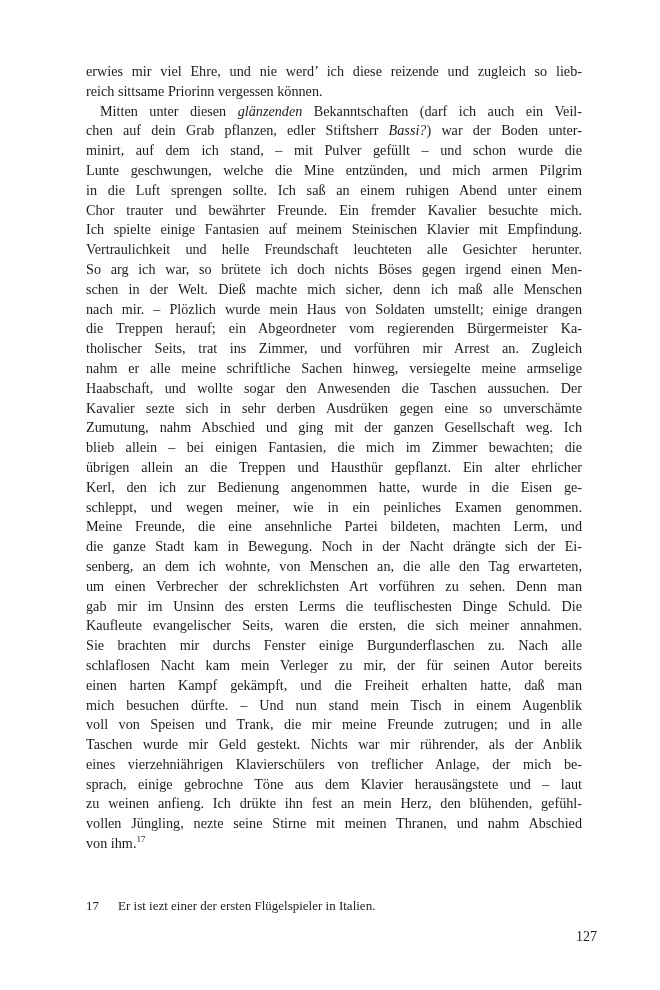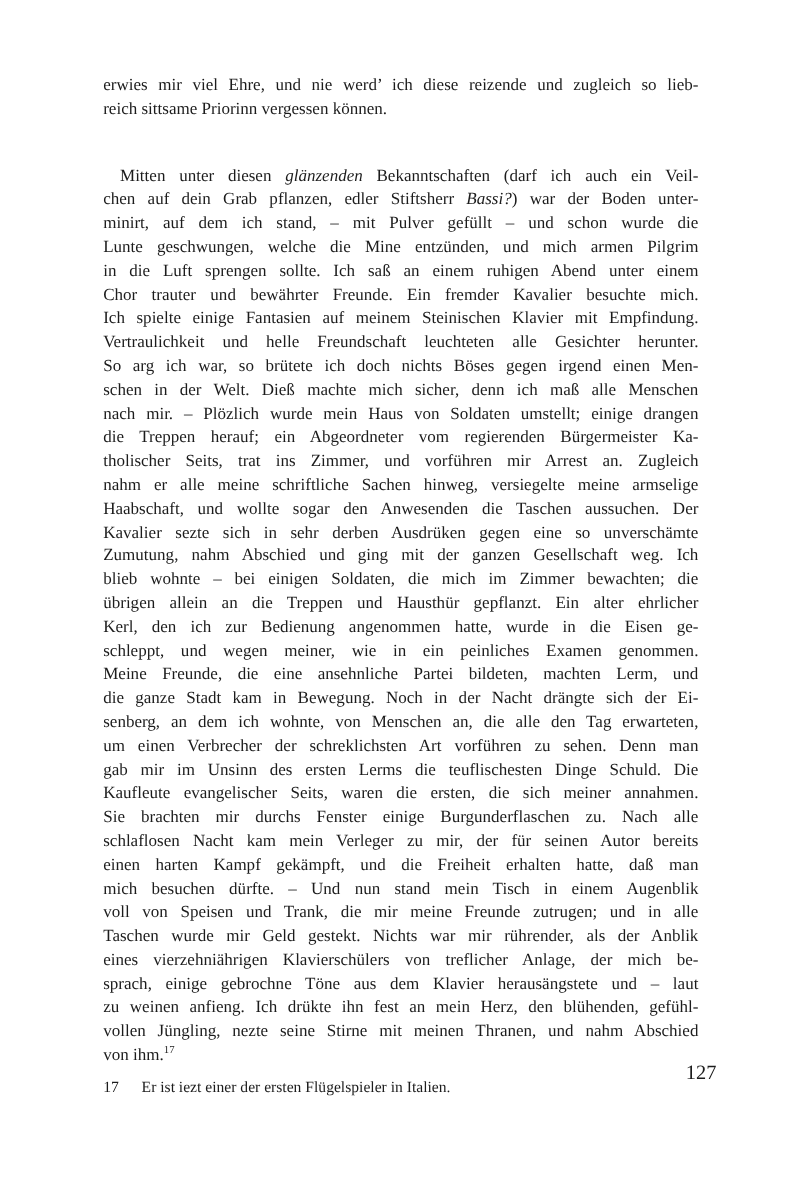--- a/index.html
+++ b/index.html
@@ -26,21 +26,20 @@
   }
   .line {
     text-align: justify;
     text-align-last: justify;
   }
   .line.para-end {
     text-align-last: left;
   }
   .line.indent {
     text-indent: 14px;
-    margin-top: 36px;
   }
   .line i {
     font-style: italic;
   }
   .line sup {
     font-size: 9px;
     line-height: 0;
     vertical-align: super;
   }
   .footnote {
@@ -51,22 +50,22 @@
     font-size: 13px;
     line-height: 16px;
   }
   .footnote .fn-num {
     display: inline-block;
     width: 32px;
   }
   .page-number {
     position: absolute;
     right: 63px;
-    top: 884px;
-    font-size: 17px;
+    top: 929px;
+    font-size: 14px;
   }
 </style>
 </head>
 <body>
 
 <div class="page">
 
   <div class="text-block">
       <div class="line"><span>erwies mir viel Ehre, und nie werd’ ich diese reizende und zugleich so lieb-</span></div>
       <div class="line para-end"><span>reich sittsame Priorinn vergessen können.</span></div>
@@ -80,21 +79,21 @@
       <div class="line"><span>Vertraulichkeit und helle Freundschaft leuchteten alle Gesichter herunter.</span></div>
       <div class="line"><span>So arg ich war, so brütete ich doch nichts Böses gegen irgend einen Men-</span></div>
       <div class="line"><span>schen in der Welt. Dieß machte mich sicher, denn ich maß alle Menschen</span></div>
       <div class="line"><span>nach mir. – Plözlich wurde mein Haus von Soldaten umstellt; einige drangen</span></div>
       <div class="line"><span>die Treppen herauf; ein Abgeordneter vom regierenden Bürgermeister Ka-</span></div>
       <div class="line"><span>tholischer Seits, trat ins Zimmer, und vorführen mir Arrest an. Zugleich</span></div>
       <div class="line"><span>nahm er alle meine schriftliche Sachen hinweg, versiegelte meine armselige</span></div>
       <div class="line"><span>Haabschaft, und wollte sogar den Anwesenden die Taschen aussuchen. Der</span></div>
       <div class="line"><span>Kavalier sezte sich in sehr derben Ausdrüken gegen eine so unverschämte</span></div>
       <div class="line"><span>Zumutung, nahm Abschied und ging mit der ganzen Gesellschaft weg. Ich</span></div>
-      <div class="line"><span>blieb wohnte – bei einigen Soldaten, die mich im Zimmer bewachten; die</span></div>
+      <div class="line"><span>blieb allein – bei einigen Fantasien, die mich im Zimmer bewachten; die</span></div>
       <div class="line"><span>übrigen allein an die Treppen und Hausthür gepflanzt. Ein alter ehrlicher</span></div>
       <div class="line"><span>Kerl, den ich zur Bedienung angenommen hatte, wurde in die Eisen ge-</span></div>
       <div class="line"><span>schleppt, und wegen meiner, wie in ein peinliches Examen genommen.</span></div>
       <div class="line"><span>Meine Freunde, die eine ansehnliche Partei bildeten, machten Lerm, und</span></div>
       <div class="line"><span>die ganze Stadt kam in Bewegung. Noch in der Nacht drängte sich der Ei-</span></div>
       <div class="line"><span>senberg, an dem ich wohnte, von Menschen an, die alle den Tag erwarteten,</span></div>
       <div class="line"><span>um einen Verbrecher der schreklichsten Art vorführen zu sehen. Denn man</span></div>
       <div class="line"><span>gab mir im Unsinn des ersten Lerms die teuflischesten Dinge Schuld. Die</span></div>
       <div class="line"><span>Kaufleute evangelischer Seits, waren die ersten, die sich meiner annahmen.</span></div>
       <div class="line"><span>Sie brachten mir durchs Fenster einige Burgunderflaschen zu. Nach alle</span></div>

